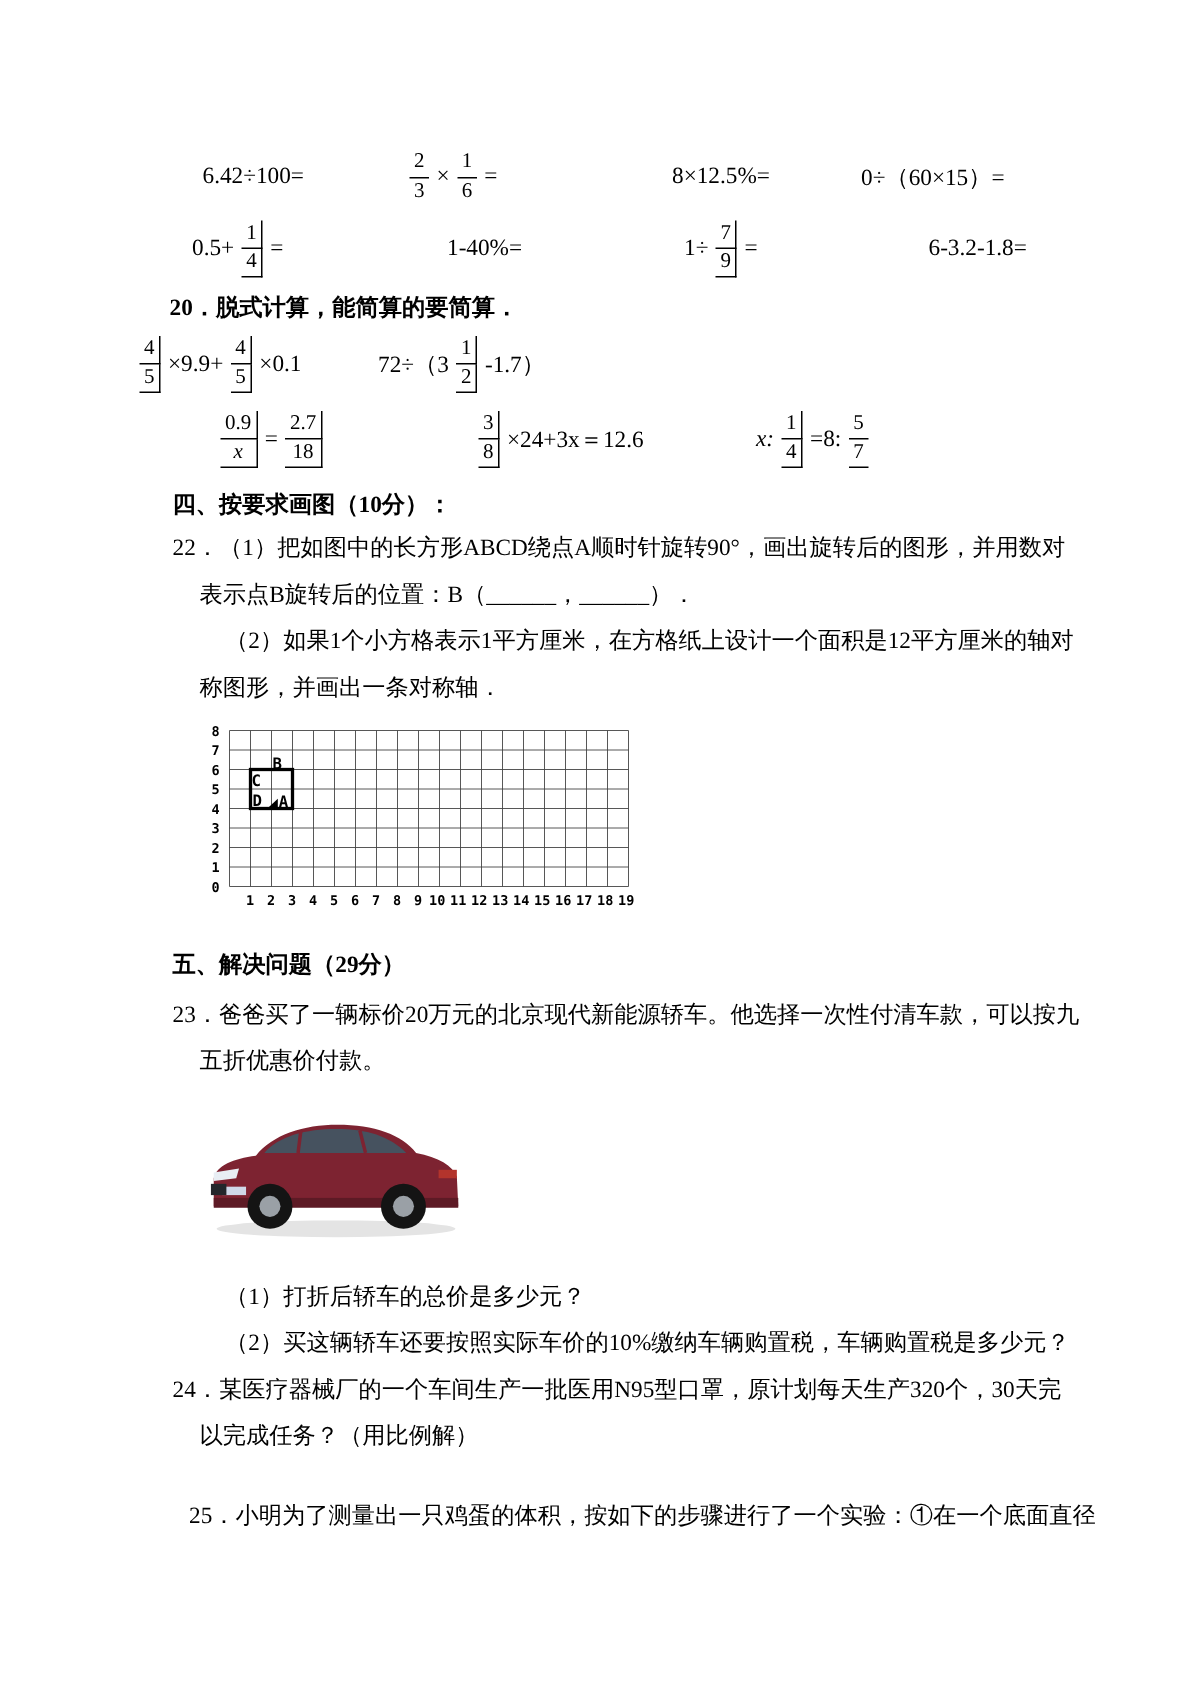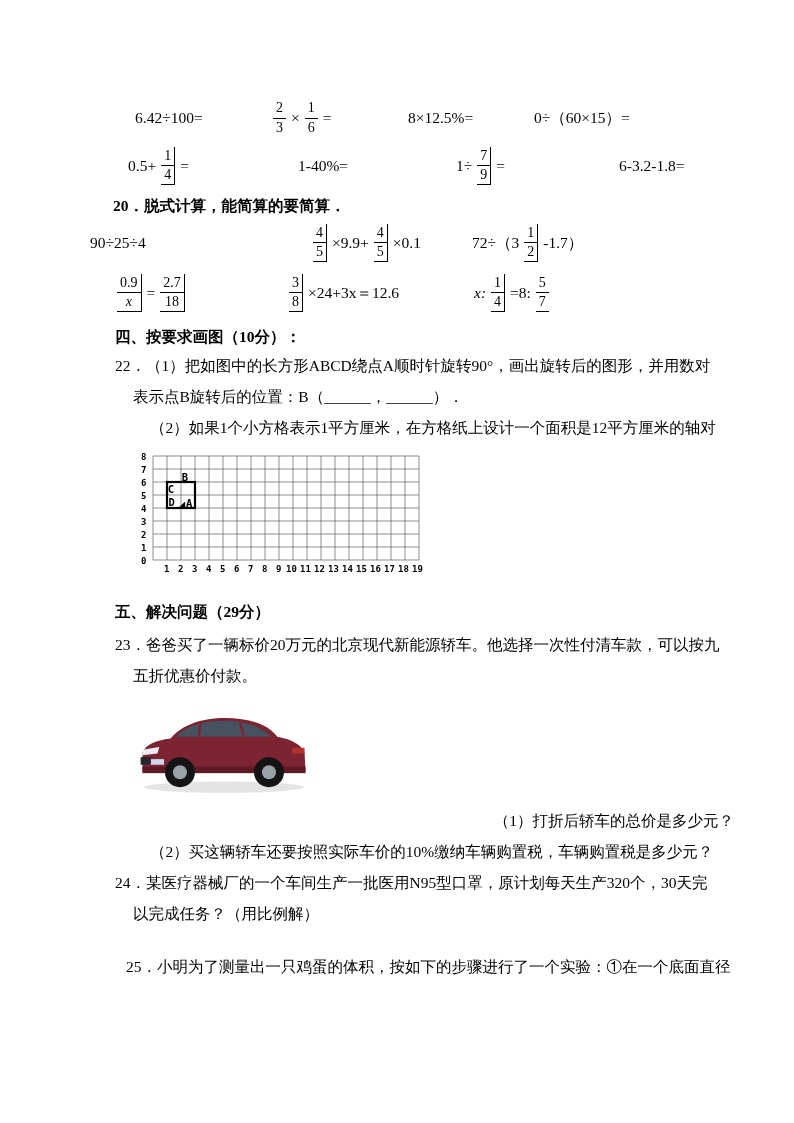--- a/index.html
+++ b/index.html
@@ -20,45 +20,45 @@
     display:inline-flex; flex-direction:column; align-items:stretch;
     text-align:center; margin:0 3px; font-size:14px; line-height:1.3;
   }
   .frac .num { border-bottom:1px solid #000; padding:0 3px; }
   .frac .den { padding:0 3px; }
   .frac.vbar .num, .frac.vbar .den { border-right:1px solid #000; }
   .frac.ubar .den { border-bottom:1px solid #000; }
   .it { font-style:italic; }
 
   .calcrow1 { margin-left:45px; height:44px; }
-  .calcrow1 .w1 { width:135px; } .calcrow1 .w2 { width:138px; } .calcrow1 .w3 { width:126px; }
+  .calcrow1 .w1 { width:135px; } .calcrow1 .w2 { width:138px; } .calcrow1 .w3 { width:126px;margin-left:40px; }
   .calcrow2 { margin-top:4px; margin-left:38px; height:44px;gap:28px; }
   .calcrow2 .w1 { width:142px; } .calcrow2 .w2 { width:130px; } .calcrow2 .w3 { width:135px; }
 
   .h-plain { margin:6px 0 0 23px; line-height:24px;font-weight:bold; }
   .row20 { margin-top:2px; height:46px; }
   .row20 .p1 { width:220px; } .row20 .p2 { width:162px; }
-  .row21 { margin-top:2px; margin-left:24px; height:50px; }
+  .row21 { margin-top:2px; margin-left:54px; height:50px; }
   .row21 .p1 { width:172px; } .row21 .p2 { width:188px; }
 
   .h-bold { font-weight:bold; line-height:26px; }
   .h4 { margin:6px 0 0 25px; }
   .h5 { margin:14px 0 0 25px; }
 
   .tline { line-height:31px; }
   .in1 { margin-left:25px; }
   .in2 { margin-left:43px; }
   .in3 { margin-left:60px; }
 
   .grid-fig { margin:8px 0 0 45px; }
   .glbl { font-family:"DejaVu Sans Mono","Liberation Mono",monospace; font-size:9px; font-weight:bold; fill:#000; }
   .gbig { font-family:"DejaVu Sans Mono","Liberation Mono",monospace; font-size:10.5px; font-weight:bold; fill:#000; }
 
   .car { margin:4px 0 4px 45px; width:178px; height:102px; }
-  .s1 { margin-top:8px;text-align:right; }
+  .s1 { margin-top:20px; }
   .q25 { margin-top:22px;margin-left:36px; }
 </style>
 </head>
 <body>
 
 <div class="page">
 
   <div class="row calcrow1">
     <span class="cell w1">6.42÷100=</span>
     <span class="cell w2 expr">
@@ -93,21 +93,20 @@
           <span class="num">7</span>
           <span class="den">9</span>
         </span>
       <span>=</span>
     </span>
     <span class="cell">6-3.2-1.8=</span>
   </div>
 
   <div class="h-plain">20．脱式计算，能简算的要简算．</div>
   <div class="row row20">
-    <span class="cell p1">90÷25÷4</span>
     <span class="cell p2 expr">
       <span class="frac vbar ubar">
           <span class="num">4</span>
           <span class="den">5</span>
         </span>
       <span>×9.9+</span>
       <span class="frac vbar ubar">
           <span class="num">4</span>
           <span class="den">5</span>
         </span>
@@ -153,20 +152,21 @@
           <span class="num">5</span>
           <span class="den">7</span>
         </span>
     </span>
   </div>
 
   <div class="h-bold h4">四、按要求画图（10分）：</div>
   <div class="tline in1">22．（1）把如图中的长方形ABCD绕点A顺时针旋转90°，画出旋转后的图形，并用数对</div>
   <div class="tline in2">表示点B旋转后的位置：B（______，______）．</div>
   <div class="tline in3">（2）如果1个小方格表示1平方厘米，在方格纸上设计一个面积是12平方厘米的轴对</div>
+  <div class="tline in2">称图形，并画出一条对称轴．</div>
 
   <div class="grid-fig">
     <svg id="grid-svg" width="300" height="130" viewBox="0 0 300 130">
         <line x1="18" y1="5" x2="18" y2="109" stroke="#444" stroke-width="0.6"></line>
         <line x1="32" y1="5" x2="32" y2="109" stroke="#444" stroke-width="0.6"></line>
         <line x1="46" y1="5" x2="46" y2="109" stroke="#444" stroke-width="0.6"></line>
         <line x1="60" y1="5" x2="60" y2="109" stroke="#444" stroke-width="0.6"></line>
         <line x1="74" y1="5" x2="74" y2="109" stroke="#444" stroke-width="0.6"></line>
         <line x1="88" y1="5" x2="88" y2="109" stroke="#444" stroke-width="0.6"></line>
         <line x1="102" y1="5" x2="102" y2="109" stroke="#444" stroke-width="0.6"></line>

